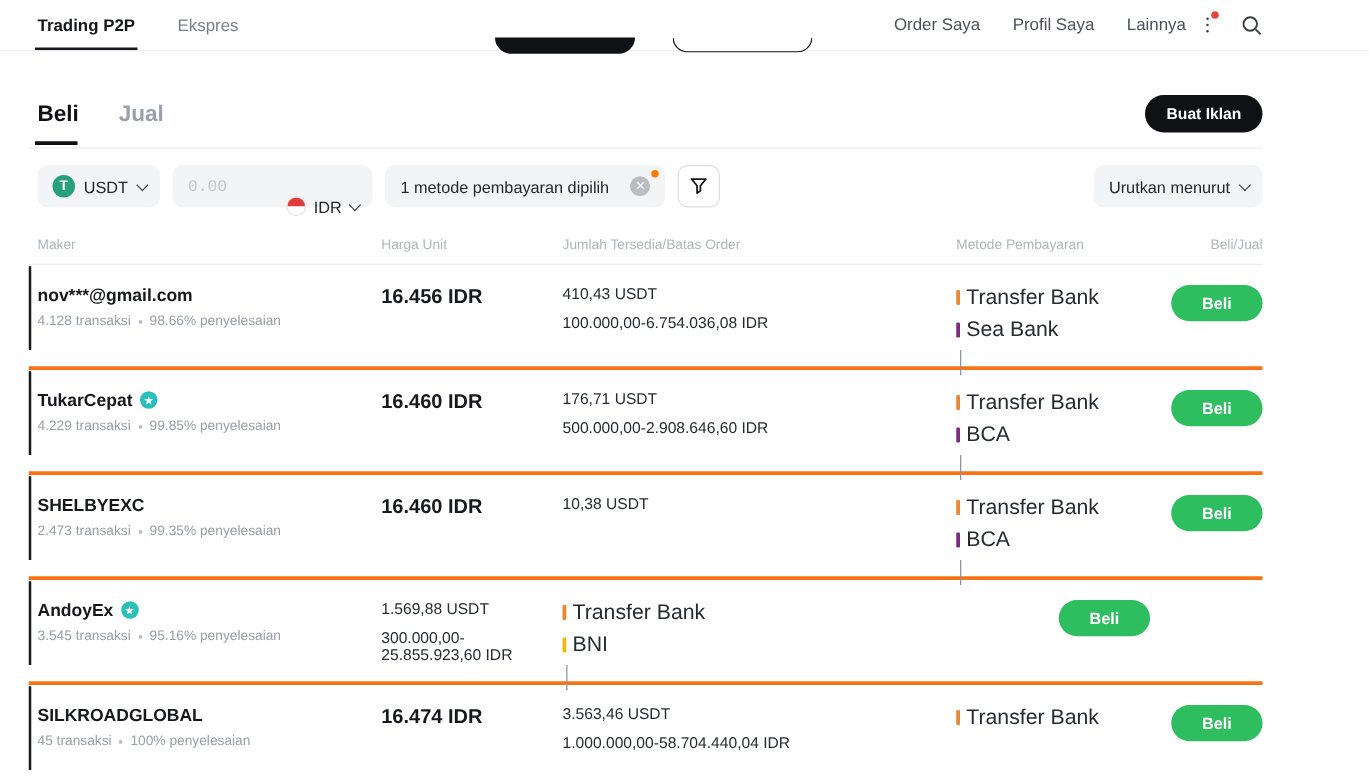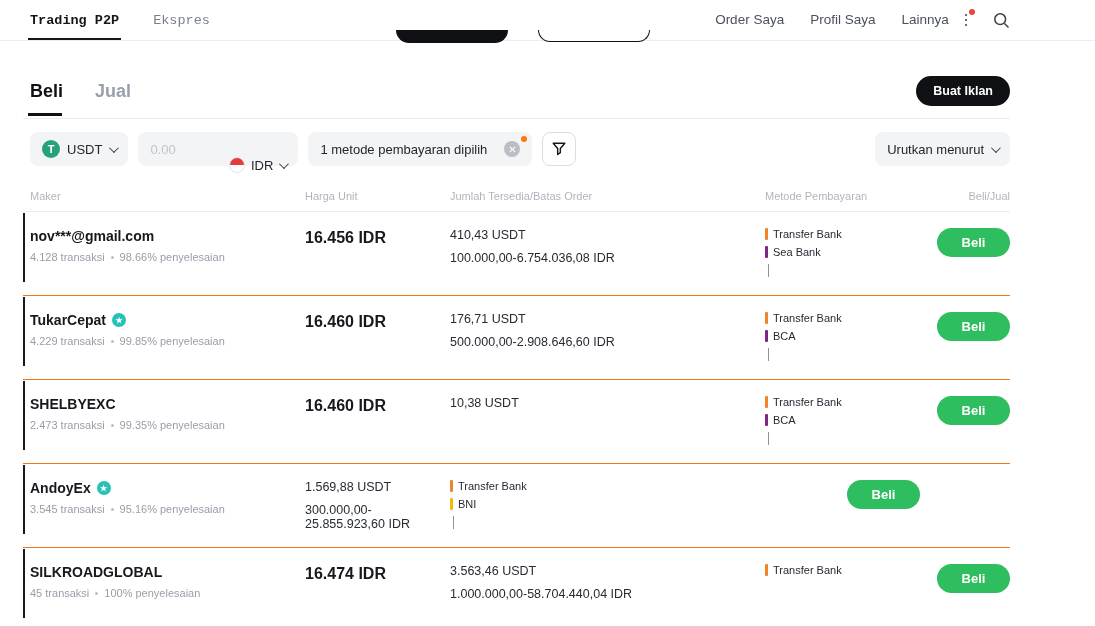--- a/index.html
+++ b/index.html
@@ -2,21 +2,21 @@
 <html><head>
 <meta charset="utf-8">
 <style>
   * { margin:0; padding:0; box-sizing:border-box; }
   html,body { width:1095px; height:626px; overflow:hidden; background:#fff;
     font-family:"Liberation Sans", sans-serif; color:#1b1f27; }
 
   
   .topnav { height:41px; border-bottom:1px solid #ebedf0; display:flex;
     align-items:center; justify-content:space-between; padding:0 85px 0 30px; position:relative; }
-  .nav-left { display:flex; gap:34px; height:100%; align-items:center;font-family:Liberation Mono, monospace; }
+  .nav-left { display:flex; gap:34px; height:100%; align-items:center; }
   .nav-tab { font-size:13.5px; color:#79808c; position:relative; height:100%;
     display:flex; align-items:center; cursor:pointer; }
   .nav-tab.active { color:#15171b; font-weight:bold; }
   .nav-tab.active::after { content:""; position:absolute; left:-2px; right:-2px;
     bottom:0; height:2px; background:#15171b; }
   .nav-right { display:flex; align-items:flex-start; gap:26px; }
   .nav-link { font-size:13.5px; color:#4b515c; cursor:pointer; position:relative; }
   .red-dot { position:absolute; top:-3px; right:-8px; width:6px; height:6px;
     border-radius:50%; }
   .kebab { display:inline-flex; flex-direction:column; gap:2.5px; margin-left:12px;
@@ -52,21 +52,21 @@
   .filters { margin-top:13px; display:flex; align-items:center; gap:10px; padding-left:7px; }
   .chip { background:#f3f4f6; border-radius:8px; height:34px; display:flex;
     align-items:center; padding:0 12px; gap:7px; font-size:13px; color:#23262d;
     cursor:pointer; position:relative; }
   .coin-icon { width:18px; height:18px; border-radius:50%; color:#fff; font-size:11px;
     font-weight:bold; display:flex; align-items:center; justify-content:center; }
   .chev { width:7px; height:7px; border-right:1.7px solid #3d424b;
     border-bottom:1.7px solid #3d424b; transform:rotate(45deg) translateY(-2px); }
   .amount-box { width:160px; justify-content:space-between; cursor:text; }
   .amount-input { border:none; background:transparent; width:62px; font-size:13px;
-    color:#23262d; outline:none; font-family:Liberation Sans, sans-serif; }
+    color:#23262d; outline:none; font-family:Liberation Mono, monospace; }
   .amount-input::placeholder { color:#c0c4cb; }
   .flag { width:16px; height:16px; border-radius:50%; overflow:hidden;
     border:0.5px solid #e2e4e8; position:relative; background:#fff; }
   .flag::before { content:""; position:absolute; top:0; left:0; right:0; height:50%;
     background:#e23b3b; }
   .fiat-group { display:flex; align-items:center; gap:6px;margin-top:32px; }
   .clear-icon { width:16px; height:16px; border-radius:50%; background:#b9bdc4;
     color:#fff; font-size:10px; display:flex; align-items:center; justify-content:center;
     margin-left:10px; cursor:pointer; }
   .notif-dot { position:absolute; top:4px; right:5px; width:6px; height:6px; border-radius:50%; }
@@ -74,34 +74,34 @@
     background:#fff; display:flex; align-items:center; justify-content:center; cursor:pointer; }
   .sort-chip { margin-left:auto; }
 
   
   .thead { margin-top:24px; display:grid;
     grid-template-columns:275px 145px 315px 1fr 90px; padding-left:7px;
     font-size:11px; color:#b0b5bd; padding-bottom:9px; border-bottom:1px solid #ededed; }
   .thead .h-action { text-align:right; }
 
   .row { display:grid; grid-template-columns:275px 145px 315px 1fr 90px;
-    padding:16px 0 0 7px; height:84px; border-bottom:1px solid #f97316; position:relative; }
+    padding:16px 0 0 7px; height:84px; border-bottom:3px solid #f97316; position:relative; }
   .row::before { content:""; position:absolute; left:0; top:1px; bottom:13px;
     width:2px; background:#17191c; }
   .maker-name { font-size:14px; font-weight:bold; color:#16181d; display:flex;
     align-items:center; gap:6px; cursor:pointer; }
   .verify-badge { width:14px; height:14px; border-radius:50%; color:#fff; font-size:8px;
     display:inline-flex; align-items:center; justify-content:center; }
   .maker-stats { margin-top:7px; font-size:11px; color:#989ea8; display:flex;
     align-items:center; gap:6px; }
   .sep-dot { width:3px; height:3px; border-radius:50%; background:#b9bec6; }
   .price { font-size:16px; font-weight:bold; color:#16181d; margin-top:1px; }
   .amounts div { font-size:12.5px; color:#262b33; }
   .amounts .limit { margin-top:9px; }
-  .methods { font-size:11px; color:#262b33; }
+  .methods { font-size:17px; color:#262b33; }
   .method-line { display:flex; align-items:center; gap:5px; margin-bottom:6px; }
   .bar { width:3px; height:12px; border-radius:1px; flex:none; }
   .expand-chev { width:6px; height:6px; border-right:1.5px solid #8d939e;
     border-bottom:1.5px solid #8d939e; transform:rotate(45deg); margin:3px 0 0 3px;
     cursor:pointer; }
   .action-cell { display:flex; justify-content:flex-end; }
   .btn-buy { width:73px; height:29px; border:none; border-radius:15px; color:#fff;
     font-size:13px; font-weight:bold; cursor:pointer;
     font-family:"Liberation Sans", sans-serif; }
 </style>

